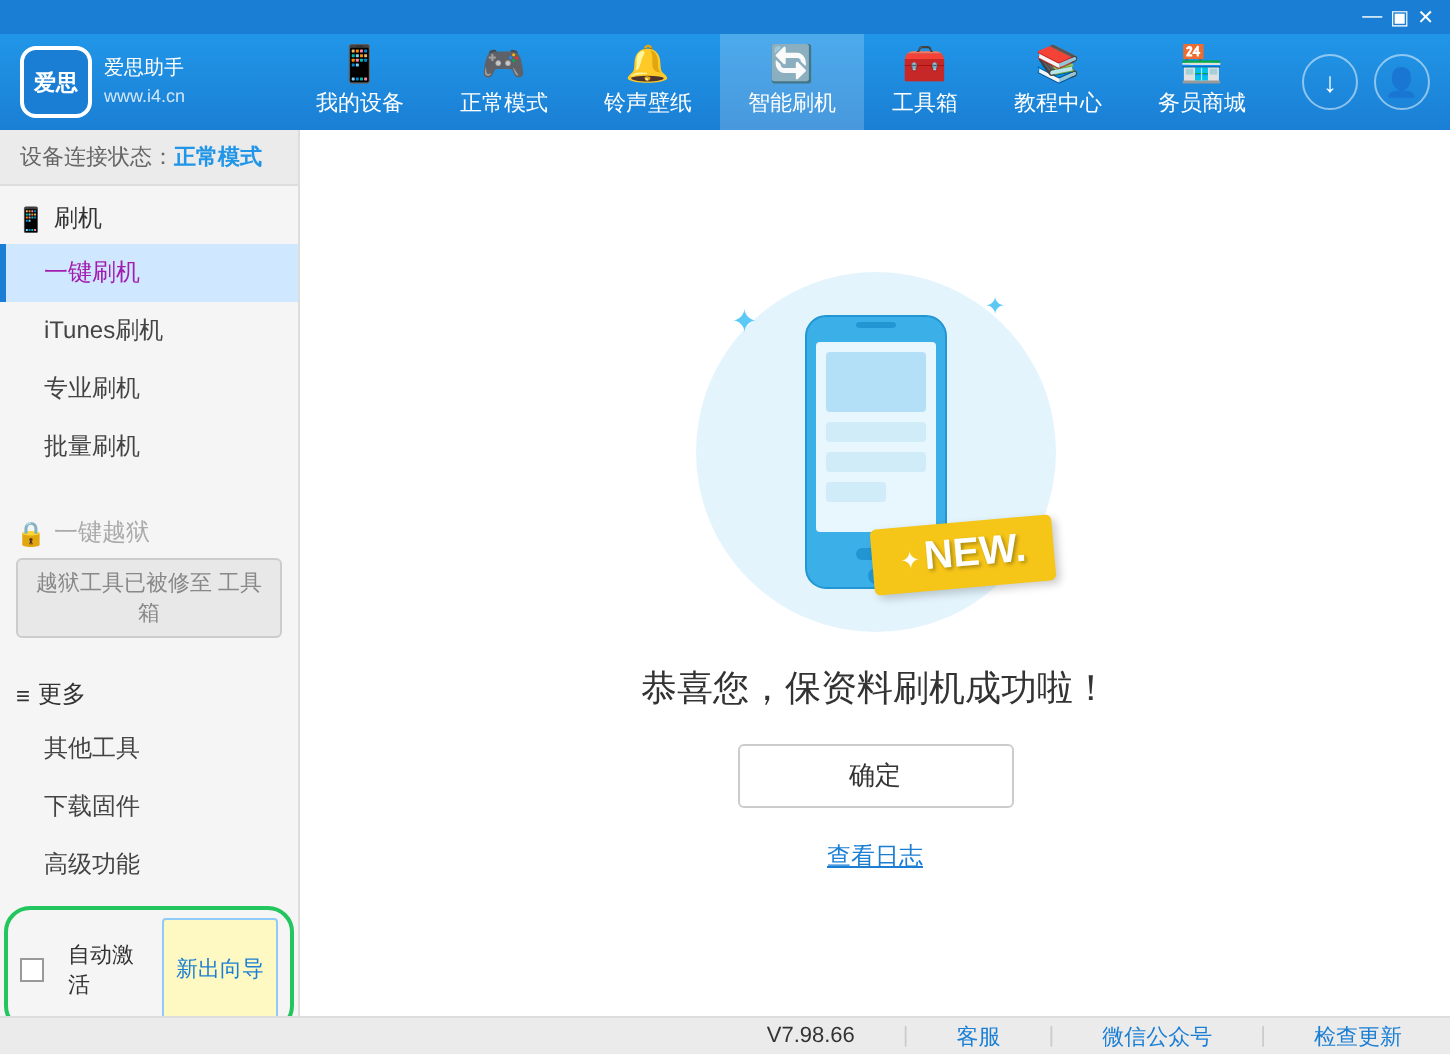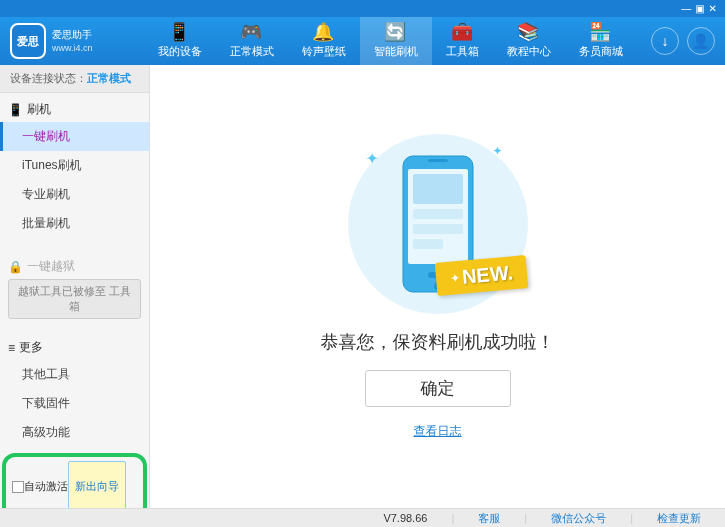--- a/index.html
+++ b/index.html
@@ -30,33 +30,33 @@
     .sidebar { width: 150px; background: #f5f5f5; border-right: 1px solid #ddd; display: flex; flex-direction: column; overflow-y: auto; }
     .sidebar-status { padding: 6px 10px; font-size: 11px; color: #666; background: #ebebeb; border-bottom: 1px solid #ddd; }
     .status-normal { color: #2196e8; font-weight: bold; }
     .sidebar-section { padding: 4px 0; }
     .sidebar-section-header { display: flex; align-items: center; padding: 4px 8px; font-size: 12px; color: #333; gap: 4px; }
     .sidebar-item { padding: 6px 8px 6px 22px; font-size: 12px; color: #444; cursor: pointer; }
     .sidebar-item.active { background: #d0e8ff; color: #a21caf; border-left: 3px solid #1a7fd4; padding-left: 19px; }
     .sidebar-divider { height: 1px; background: #ddd; margin: 4px 0; }
     .disabled-box { margin: 0 8px; background: #e8e8e8; border: 1px solid #ccc; border-radius: 3px; padding: 4px 6px; font-size: 11px; color: #888; text-align: center; cursor: not-allowed; }
     .sidebar-more-header { display: flex; align-items: center; padding: 4px 8px; font-size: 12px; color: #333; gap: 4px; }
-    .auto-activate-row { display: flex; align-items: center; gap: 0; padding: 4px 6px; border: 4px solid #22c55e; border-radius: 13px; margin: 2px; }
+    .auto-activate-row { display: flex; align-items: center; gap: 12px; padding: 4px 6px; border: 2px solid #22c55e; border-radius: 13px; margin: 2px; }
     .checkbox { width: 12px; height: 12px; border: 1px solid #999; background: white; display: inline-block; flex-shrink: 0; }
     .checkbox-label { font-size: 11px; color: #333; }
     .guide-btn { font-size: 11px; color: #1a7fd4; background: #fef9c3; border: 1px solid #90caf9; padding: 17px 6px; border-radius: 2px; cursor: pointer; white-space: nowrap; }
     .device-info { padding: 6px 8px; border-top: 1px solid #ddd; }
     .device-name-row { display: flex; align-items: center; gap: 4px; font-size: 12px; color: #1a7fd4; font-weight: bold; }
 
     
     .content { flex: 1; background: white; display: flex; flex-direction: column; align-items: center; justify-content: center; position: relative; }
     .success-illustration { display: flex; flex-direction: column; align-items: center; gap: 16px; }
     .phone-circle { width: 180px; height: 180px; background: #e3f4fc; border-radius: 50%; display: flex; align-items: center; justify-content: center; position: relative; }
     .success-text { font-size: 18px; color: #333; font-weight: normal; }
-    .confirm-btn { background: white; border: 1px solid #ccc; padding: 6px 55px; border-radius: 3px; cursor: pointer; font-size: 17px; color: #333; }
+    .confirm-btn { background: white; border: 1px solid #ccc; padding: 6px 55px; border-radius: 3px; cursor: pointer; font-size: 13px; color: #333; }
     .log-link { font-size: 12px; color: #1a7fd4; cursor: pointer; text-decoration: underline; }
 
     
     .footer { height: 26px; background: #ebebeb; border-top: 1px solid #ddd; display: flex; align-items: center; justify-content: flex-end; padding: 0 24px; gap: 24px; font-size: 11px; color: #666; }
     .footer-version { color: #333; }
   </style>
 </head>
 <body>
 
 <div style="width:725px;height:527px;display:flex;flex-direction:column;overflow:hidden;">

